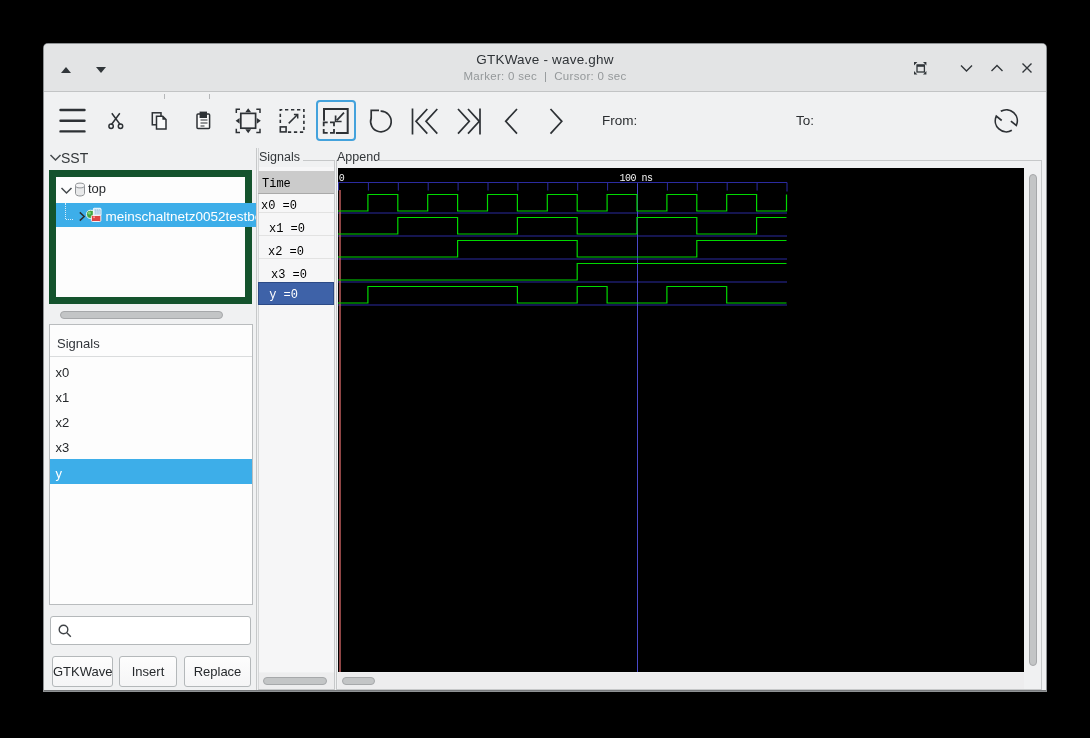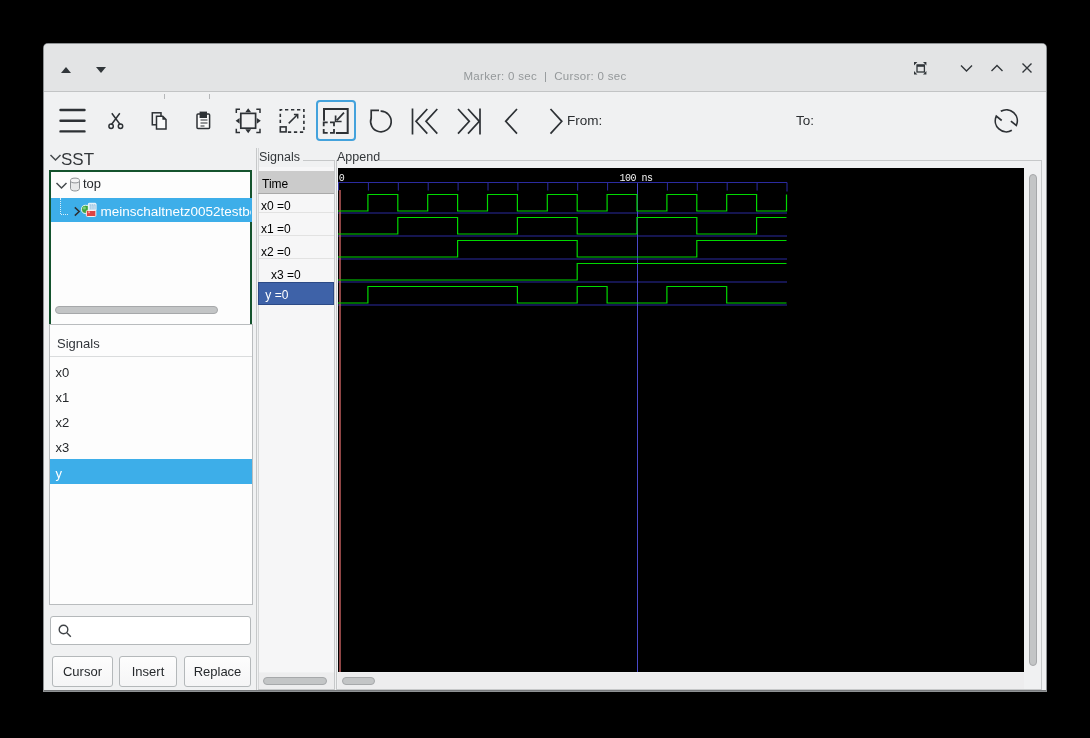--- a/index.html
+++ b/index.html
@@ -6,40 +6,41 @@
 .abs{position:absolute}
 #win{position:absolute;left:44px;top:44px;width:1002px;height:647px;background:#f0f1f2;border-radius:4px 4px 0 0;box-shadow:0 0 0 1px #8f9294}
 #win>*,#win2>*,#tree>*,#filter>*{position:absolute}
 #titlebar{left:0;top:0;width:1002px;height:48px;background:#e3e4e5;border-bottom:1px solid #c2c4c5;border-radius:4px 4px 0 0}
 #title{left:0;top:8px;width:1002px;text-align:center;font-size:13.5px;letter-spacing:.2px;color:#2f3337;font-weight:500}
 #subtitle{left:0;top:26px;width:1002px;text-align:center;font-size:11.5px;letter-spacing:.3px;color:#94989a}
 .tri-up{width:0;height:0;border-left:5.5px solid transparent;border-right:5.5px solid transparent;border-bottom:6px solid #31363a}
 .tri-dn{width:0;height:0;border-left:5.5px solid transparent;border-right:5.5px solid transparent;border-top:6px solid #31363a}
 .input{background:#fff;border:1px solid #b4b8ba;border-radius:3px;font-size:14px;color:#232629}
 .lbl{font-size:13.5px;color:#2b2e31}
-#tree{left:5px;top:126px;width:203px;height:187px;background:#fdfdfd;border:2px solid #14532d}
+#tree{left:5px;top:126px;width:203px;height:134px;background:#fdfdfd;border:7px solid #14532d}
 #treesel{left:0;top:26px;width:201px;height:24px;background:#3daee9}
 #filter{left:4.5px;top:280px;width:204.5px;height:281px;background:#fdfdfd;border:1px solid #b9bcbe}
 #fsel{left:0;top:133.5px;width:202.5px;height:25px;background:#3daee9}
 .frow{position:absolute;left:6px;font-size:13px;color:#26292c}
 #search{left:6px;top:572px;width:201px;height:29px;background:#fff;border:1px solid #b4b8ba;border-radius:3px}
 .btn{position:absolute;top:612px;height:31px;background:linear-gradient(#fdfdfd,#f5f5f6);border:1px solid #b4b8ba;border-radius:3px;font-size:13px;color:#26292c;text-align:center;line-height:29px}
-.mono{font-family:Liberation Sans, sans-serif}
+.mono{font-family:Liberation Mono, monospace}
 .scx{white-space:pre;display:inline-block}
 .sigrow{position:absolute;left:214px;width:76px;height:23px;font-size:12px;color:#000;line-height:23px}
 .pill{position:absolute;background:#c3c5c6;border:1px solid #a6a8aa;border-radius:4px}
 .fline{position:absolute;background:#c6c8c9}
 .flabel{position:absolute;font-size:12.5px;color:#33373a}
 </style></head>
 <body>
 <div id="win">
 
   <div id="titlebar"></div>
   <div class="tri-up" style="left:16.5px;top:22.5px"></div>
   <div class="tri-dn" style="left:52px;top:23px"></div>
+  <div id="title">GTKWave - wave.ghw</div>
   <div id="subtitle">Marker: 0 sec&nbsp; |&nbsp; Cursor: 0 sec</div>
   <svg style="left:866px;top:14px" width="125" height="22" viewBox="0 0 125 22">
     <g fill="none" stroke="#31363a" stroke-width="1.4">
       <rect x="7" y="7" width="7.4" height="7" stroke-width="1.3"></rect>
       <path d="M7.1 7.7h7.2" stroke-width="2.2"></path>
       <path d="M4 4h3.4L4 7.4zM16.4 4H13l3.4 3.4zM4 16.4h3.4L4 13zM16.4 16.4H13l3.4-3.4z" fill="#31363a" stroke="none"></path>
       <path d="M51 7.5l5.5 5.5 5.5-5.5"></path>
       <path d="M81.5 13l5.5-5.5 5.5 5.5"></path>
       <path d="M112.5 5.5l9 9m0-9l-9 9"></path>
     </g>
@@ -104,29 +105,29 @@
       <path d="M506.5 17l11.3 12.3-11.3 12.3" stroke-width="1.7"></path>
 
       <g stroke-width="1.7">
           <path d="M956.8 19.3A11 11 0 0 1 972.3 33.4L966.9 29.1M967.8 38.3A11 11 0 0 1 952.3 24.2L957.7 28.5"></path>
         </g>
     </g>
   </svg>
   <div class="abs" style="left:272px;top:56px;width:40px;height:41px;border:2px solid #43a2dc;border-radius:4px"></div>
   <div class="abs" style="left:120.3px;top:49.5px;width:1px;height:5px;background:#b5b7b9"></div>
   <div class="abs" style="left:165.3px;top:49.5px;width:1px;height:5px;background:#b5b7b9"></div>
-  <div class="lbl abs" style="left:523px;top:69px">From:</div>
+  <div class="lbl abs" style="left:558px;top:69px">From:</div>
   <div class="lbl abs" style="left:752px;top:69px">To:</div>
 </div>
 
 <div id="win2" style="position:absolute;left:44px;top:44px;width:1002px;height:647px">
   <svg style="position:absolute;left:5px;top:109px" width="14" height="10" viewBox="0 0 14 10">
       <path d="M1.5 2l5 5 5-5" fill="none" stroke="#45494d" stroke-width="1.5"></path>
     </svg>
-  <div class="abs" style="left:17px;top:106px;font-size:17px;color:#33373a">SST</div>
+  <div class="abs" style="left:17px;top:106px;font-size:14px;color:#33373a">SST</div>
   <div id="tree">
     <div id="treesel"></div>
     <svg style="position:absolute;left:4px;top:9px" width="14" height="10" viewBox="0 0 14 10">
         <path d="M1.5 2l5 5 5-5" fill="none" stroke="#45494d" stroke-width="1.5"></path>
       </svg>
     <div class="abs" style="left:32px;top:3.5px;font-size:13px;color:#26292c">top</div>
     <svg style="position:absolute;left:18px;top:5px" width="12" height="15" viewBox="0 0 12 15">
       <path d="M1.5 3.5v8c0 1.4 2 2.5 4.5 2.5s4.5-1.1 4.5-2.5v-8" fill="#e8e9ea" stroke="#909396" stroke-width="1"></path>
       <ellipse cx="6" cy="3.5" rx="4.5" ry="2.4" fill="#f4f4f5" stroke="#909396" stroke-width="1"></ellipse>
     </svg>
@@ -154,39 +155,39 @@
     <div class="frow" style="top:65px">x1</div>
     <div class="frow" style="top:90px">x2</div>
     <div class="frow" style="top:115px">x3</div>
     <div class="frow" style="top:140.5px;color:#fff">y</div>
   </div>
   <div id="search"></div>
   <svg style="position:absolute;left:13px;top:579px" width="16" height="16" viewBox="0 0 16 16">
       <circle cx="6.5" cy="6.5" r="4.3" fill="none" stroke="#3f4347" stroke-width="1.4"></circle>
       <path d="M9.8 9.8l4 4" stroke="#3f4347" stroke-width="1.4"></path>
     </svg>
-  <div class="btn" style="left:8px;width:61px">Cursor</div>
+  <div class="btn" style="left:8px;width:61px">GTKWave</div>
   <div class="btn" style="left:75px;width:58px">Insert</div>
   <div class="btn" style="left:140px;width:67px">Replace</div>
 
   <div class="fline" style="left:211.5px;top:104px;width:1px;height:543px"></div>
   <div class="fline" style="left:213.5px;top:104px;width:1px;height:543px;background:#d4d6d7"></div>
 
   <div class="flabel" style="left:215px;top:106px">Signals</div>
   <div class="fline" style="left:259px;top:115.5px;width:31px;height:1px"></div>
   <div class="fline" style="left:290px;top:115.5px;width:1px;height:530.5px"></div>
   <div class="fline" style="left:214px;top:645px;width:76px;height:1px"></div>
   <div class="abs" style="left:214.5px;top:123px;width:75.5px;height:505px;background:#f6f6f7"></div>
   <div class="sigrow mono" style="top:127px;background:#cbcbcb;border-bottom:1px solid #a9a9a9;width:75.5px"><span class="scx" style="margin-left:4px;position:relative;top:1.5px">Time</span></div>
   <div class="abs" style="left:214.5px;top:167.5px;width:75.5px;height:1px;background:#e2e2e2"></div>
   <div class="abs" style="left:214.5px;top:190.5px;width:75.5px;height:1px;background:#e2e2e2"></div>
   <div class="abs" style="left:214.5px;top:213.5px;width:75.5px;height:1px;background:#e2e2e2"></div>
   <div class="sigrow mono" style="top:145px"><span class="scx" style="margin-left:3px;position:relative;top:5.5px">x0 =0</span></div>
-  <div class="sigrow mono" style="top:168px"><span class="scx" style="margin-left:3px;position:relative;top:5.5px">x1 =0</span></div>
-  <div class="sigrow mono" style="top:191px"><span class="scx" style="margin-left:3px;position:relative;top:5.5px">x2 =0</span></div>
+  <div class="sigrow mono" style="top:168px"><span class="scx" style="margin-left:11px;position:relative;top:5.5px">x1 =0</span></div>
+  <div class="sigrow mono" style="top:191px"><span class="scx" style="margin-left:10px;position:relative;top:5.5px">x2 =0</span></div>
   <div class="sigrow mono" style="top:214px"><span class="scx" style="margin-left:13px;position:relative;top:5.5px">x3 =0</span></div>
   <div class="sigrow mono" style="top:237.5px;background:#3e62a8;color:#fff;height:23.5px;border:1px solid #2c4a86"><span class="scx" style="margin-left:3px;position:relative;top:1px"> y =0</span></div>
   <div class="abs" style="left:214.5px;top:629px;width:75.5px;height:16px;background:#ededee"></div>
   <div class="pill" style="left:219px;top:632.5px;width:64px;height:8px"></div>
 
   <div class="flabel" style="left:293px;top:106px">Append</div>
   <div class="fline" style="left:291.8px;top:115.5px;width:1.5px;height:1px"></div>
   <div class="fline" style="left:334px;top:115.5px;width:663px;height:1px"></div>
   <div class="fline" style="left:996.5px;top:115.5px;width:1px;height:530.5px"></div>
   <div class="fline" style="left:291.8px;top:115.5px;width:1px;height:530.5px"></div>

